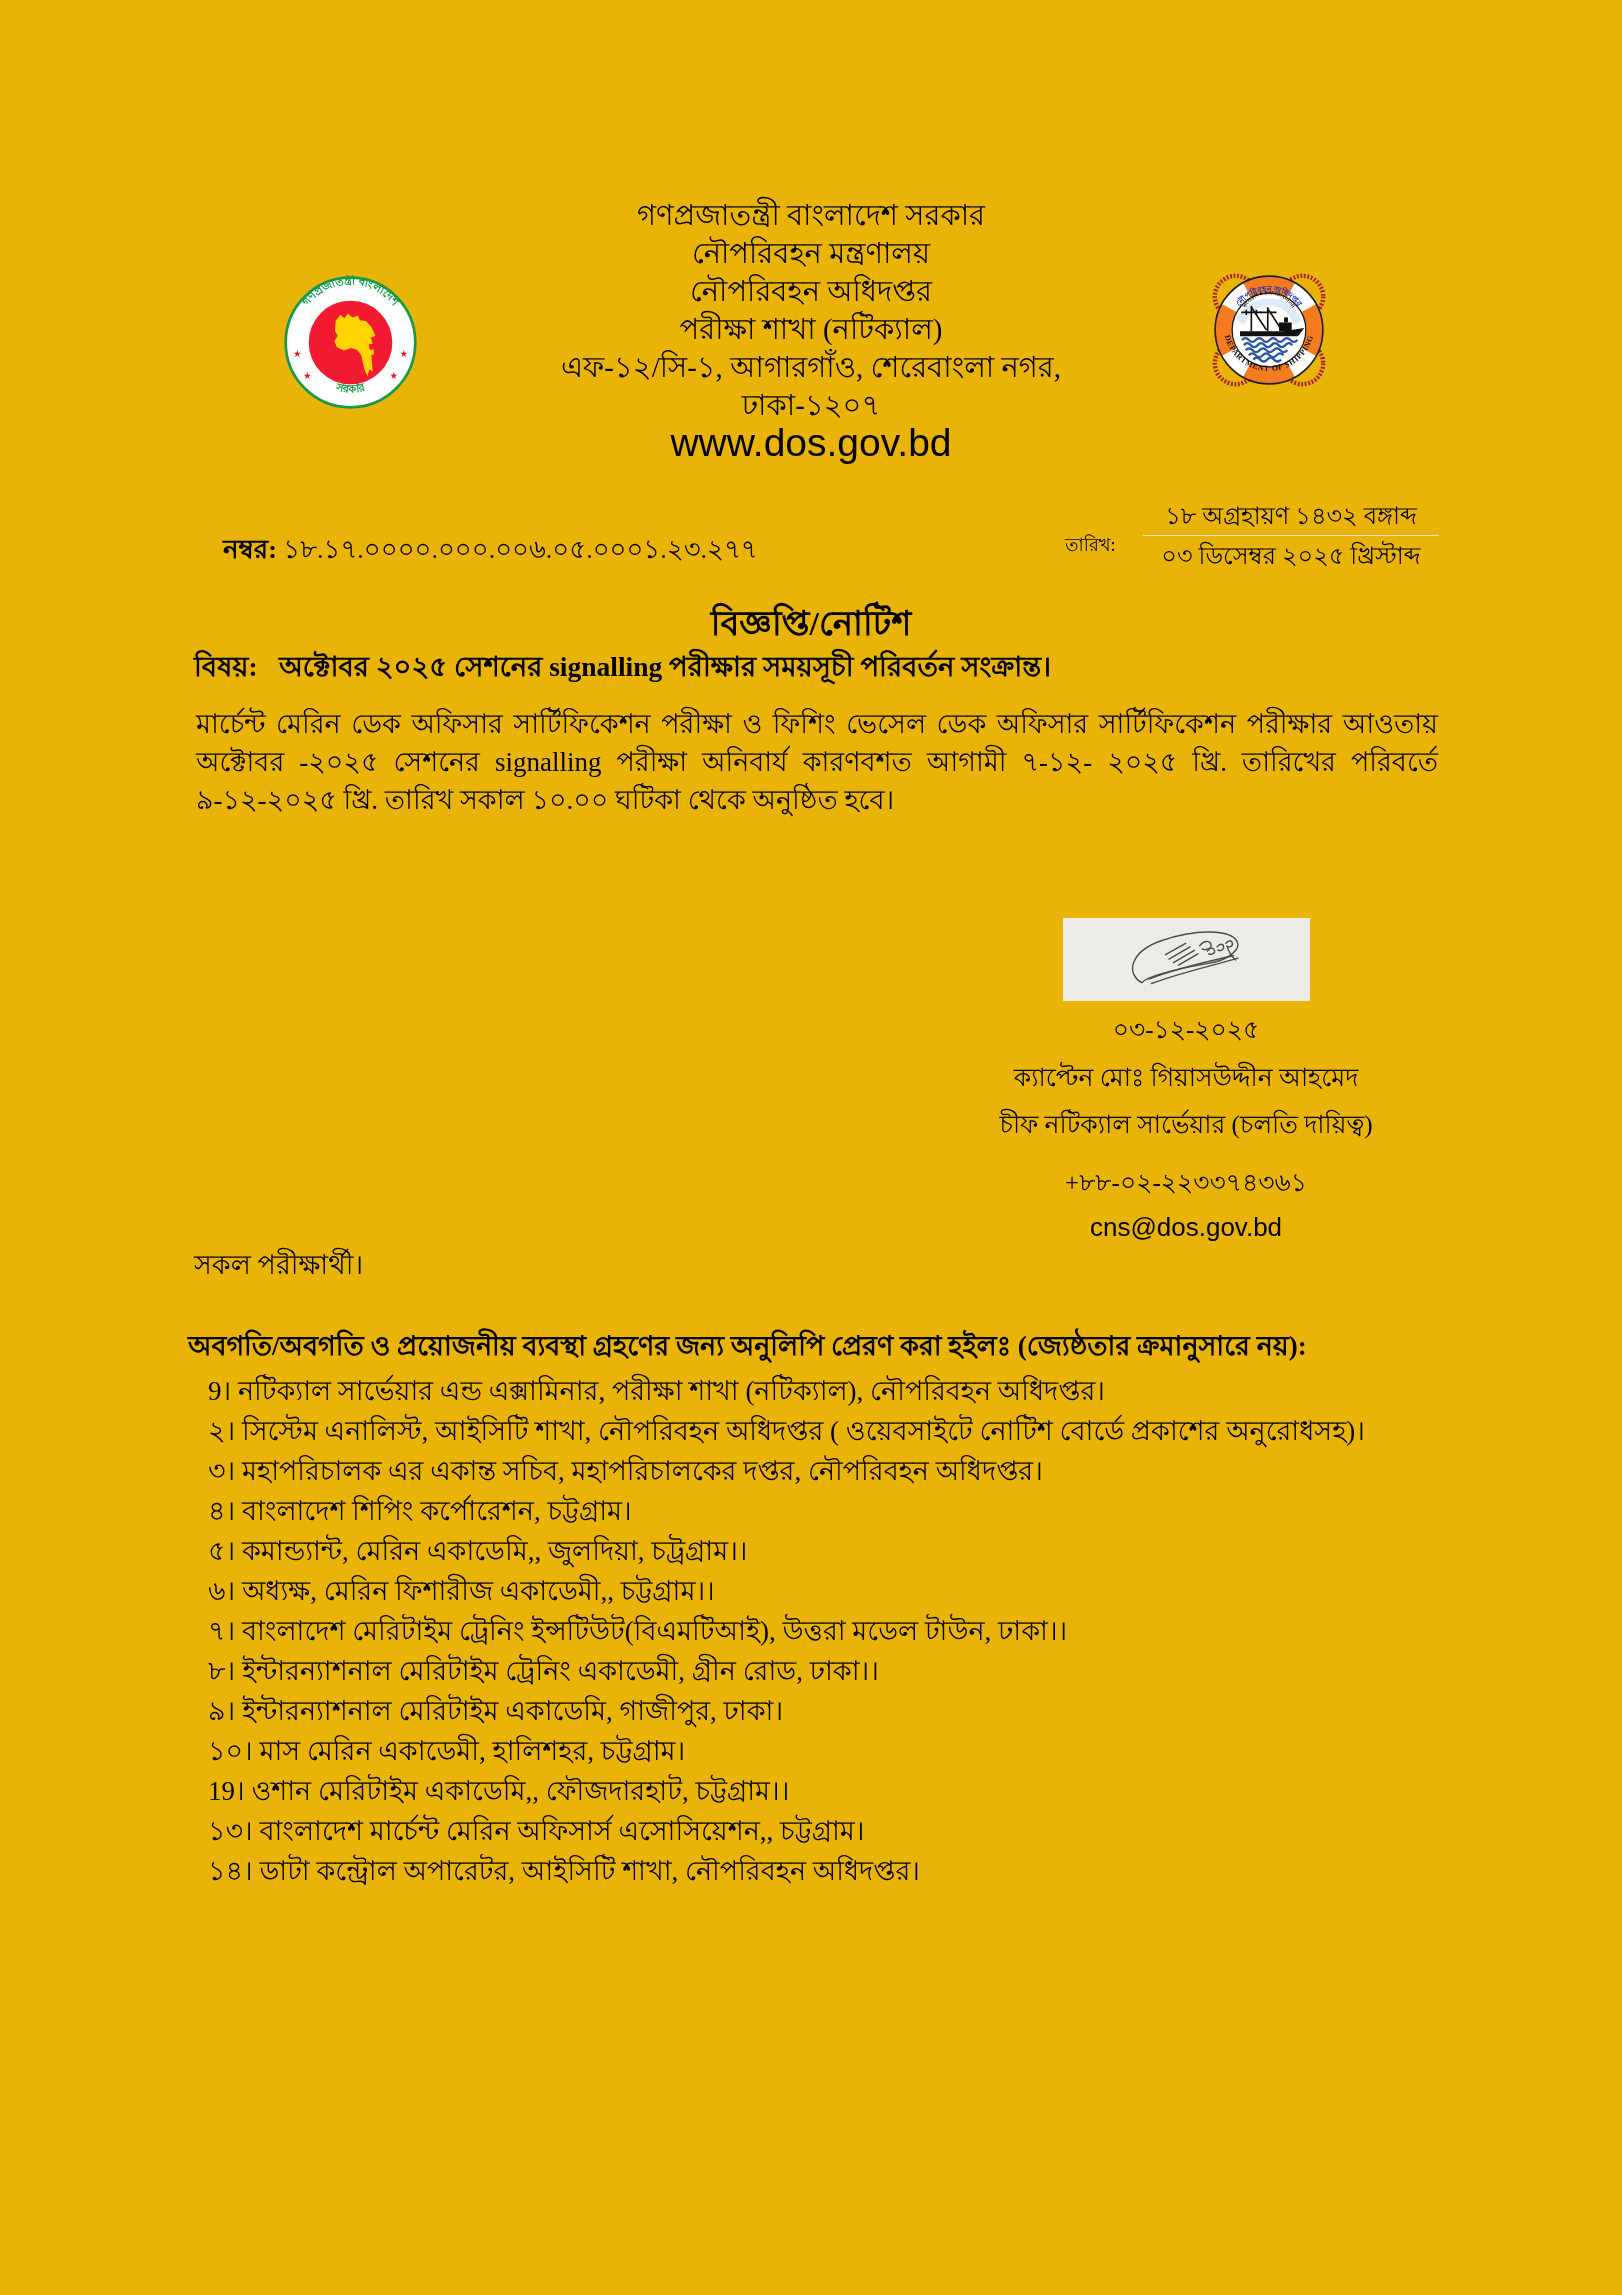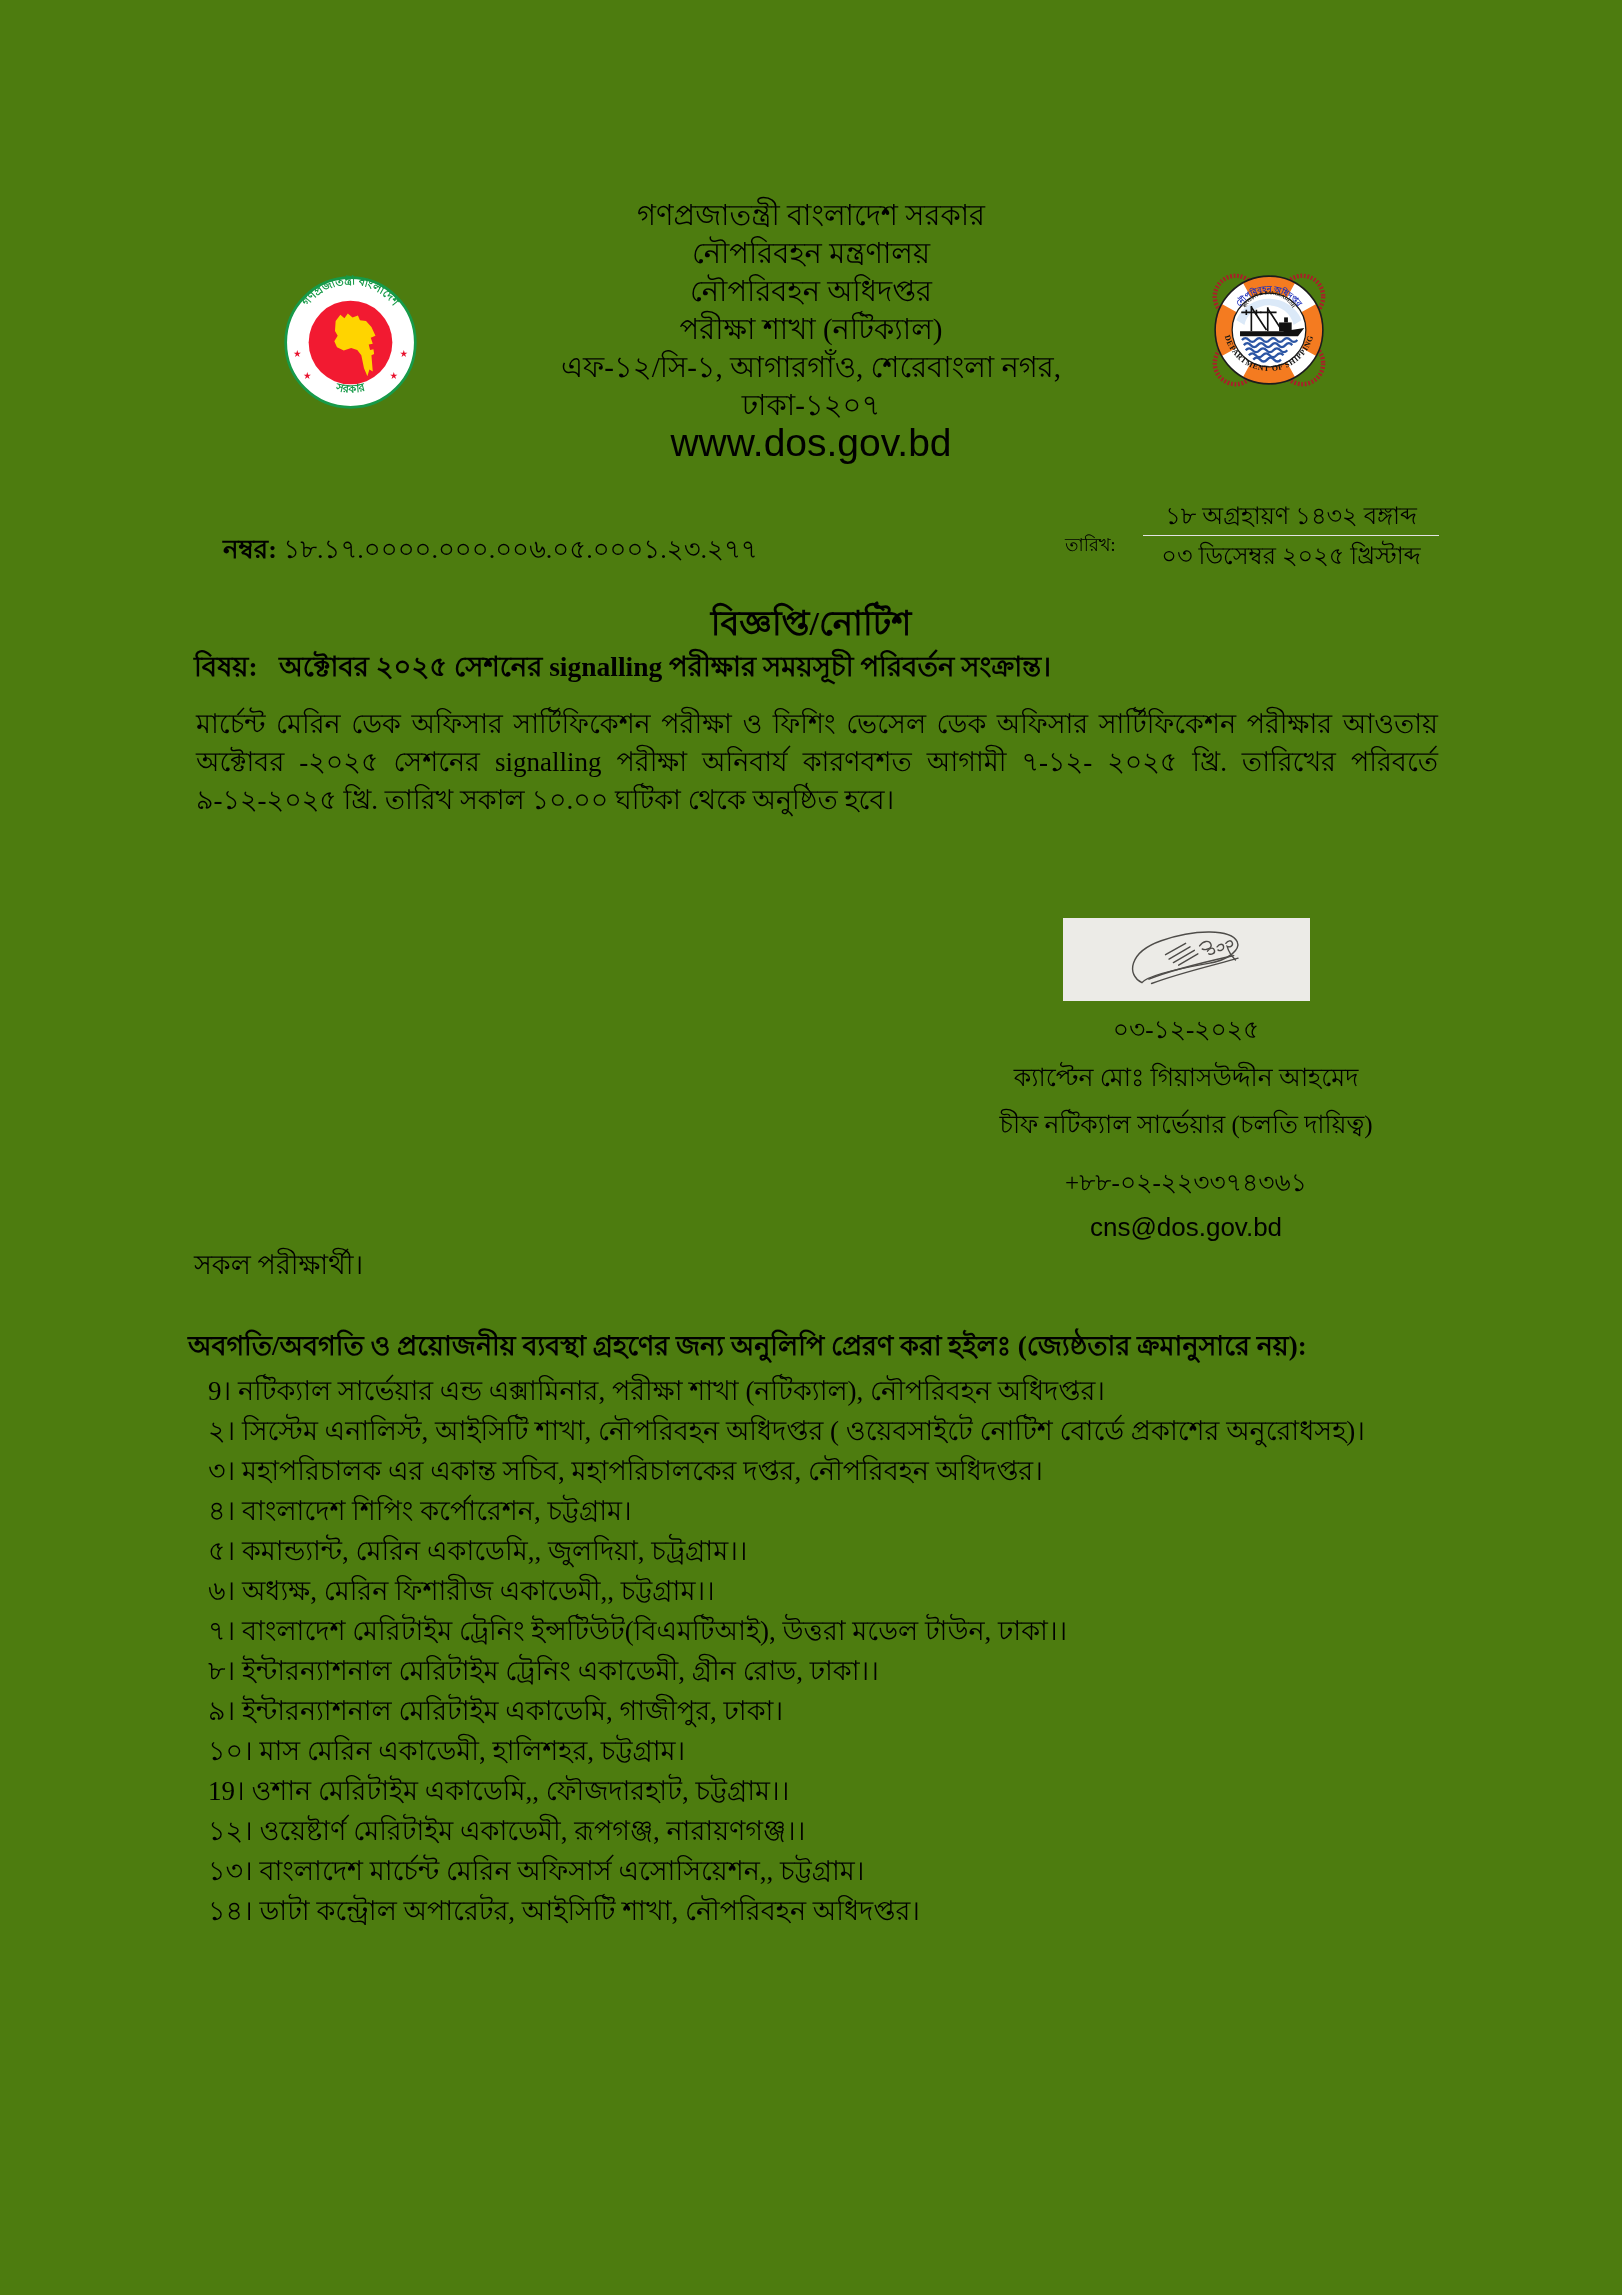--- a/index.html
+++ b/index.html
@@ -1,20 +1,20 @@
 <!DOCTYPE html>
 <html lang="bn" style="font-size:10.5px"><head>
 <meta charset="utf-8">
 <style>
   html,body{margin:0;padding:0;background:#9a9a9a;}
   .page{
     position:relative;
     width:1622px;height:2295px;
     margin:0 auto;
-    background:#4d7c0f;
+    background:#eab308;
     color:#000;
     font-family:"Liberation Serif", serif;
     overflow:hidden;
   }
   .abs{position:absolute;}
   
   .header-block{
     left:0;right:0;top:196px;
     text-align:center;
     font-size:29px;line-height:38px;
@@ -200,19 +200,18 @@
     <div class="dist-item">২। সিস্টেম এনালিস্ট, আইসিটি শাখা, নৌপরিবহন অধিদপ্তর ( ওয়েবসাইটে নোটিশ বোর্ডে প্রকাশের অনুরোধসহ)।</div>
     <div class="dist-item">৩। মহাপরিচালক এর একান্ত সচিব, মহাপরিচালকের দপ্তর, নৌপরিবহন অধিদপ্তর।</div>
     <div class="dist-item">৪। বাংলাদেশ শিপিং কর্পোরেশন, চট্টগ্রাম।</div>
     <div class="dist-item">৫। কমান্ড্যান্ট, মেরিন একাডেমি,, জুলদিয়া, চট্রগ্রাম।।</div>
     <div class="dist-item">৬। অধ্যক্ষ, মেরিন ফিশারীজ একাডেমী,, চট্টগ্রাম।।</div>
     <div class="dist-item">৭। বাংলাদেশ মেরিটাইম ট্রেনিং ইন্সটিউট(বিএমটিআই), উত্তরা মডেল টাউন, ঢাকা।।</div>
     <div class="dist-item">৮। ইন্টারন্যাশনাল মেরিটাইম ট্রেনিং একাডেমী, গ্রীন রোড, ঢাকা।।</div>
     <div class="dist-item">৯। ইন্টারন্যাশনাল মেরিটাইম একাডেমি, গাজীপুর, ঢাকা।</div>
     <div class="dist-item">১০। মাস মেরিন একাডেমী, হালিশহর, চট্টগ্রাম।</div>
     <div class="dist-item">19। ওশান মেরিটাইম একাডেমি,, ফৌজদারহাট, চট্টগ্রাম।।</div>
-    <div class="dist-item">১২। ওয়েষ্টার্ণ মেরিটাইম একাডেমী, রূপগঞ্জ, নারায়ণগঞ্জ।।</div>
     <div class="dist-item">১৩। বাংলাদেশ মার্চেন্ট মেরিন অফিসার্স এসোসিয়েশন,, চট্টগ্রাম।</div>
     <div class="dist-item">১৪। ডাটা কন্ট্রোল অপারেটর, আইসিটি শাখা, নৌপরিবহন অধিদপ্তর।</div>
   </div>
 
 </div>
 
 
 </body></html>

